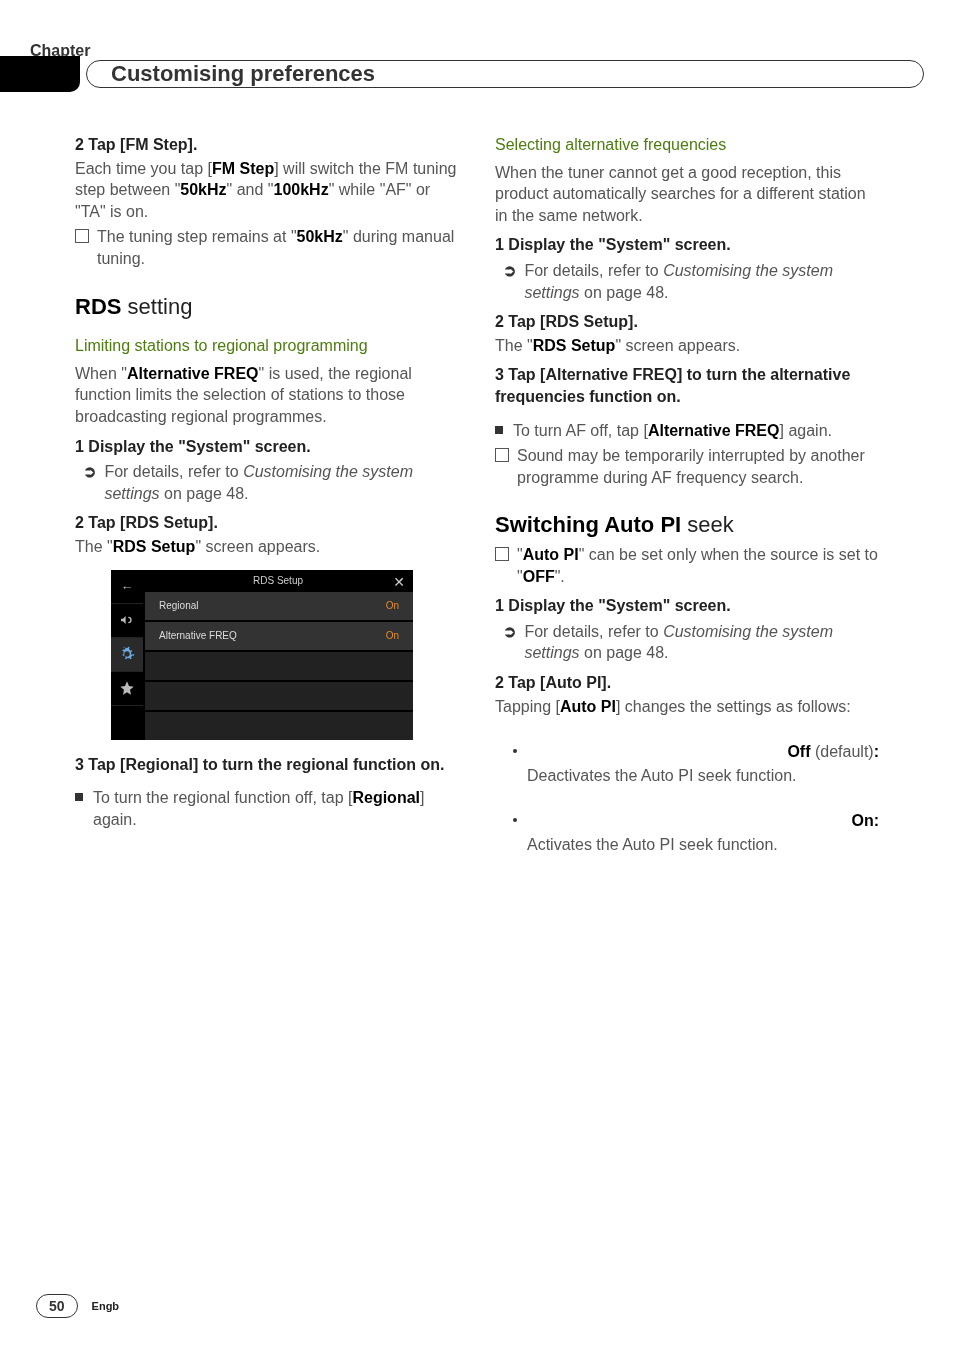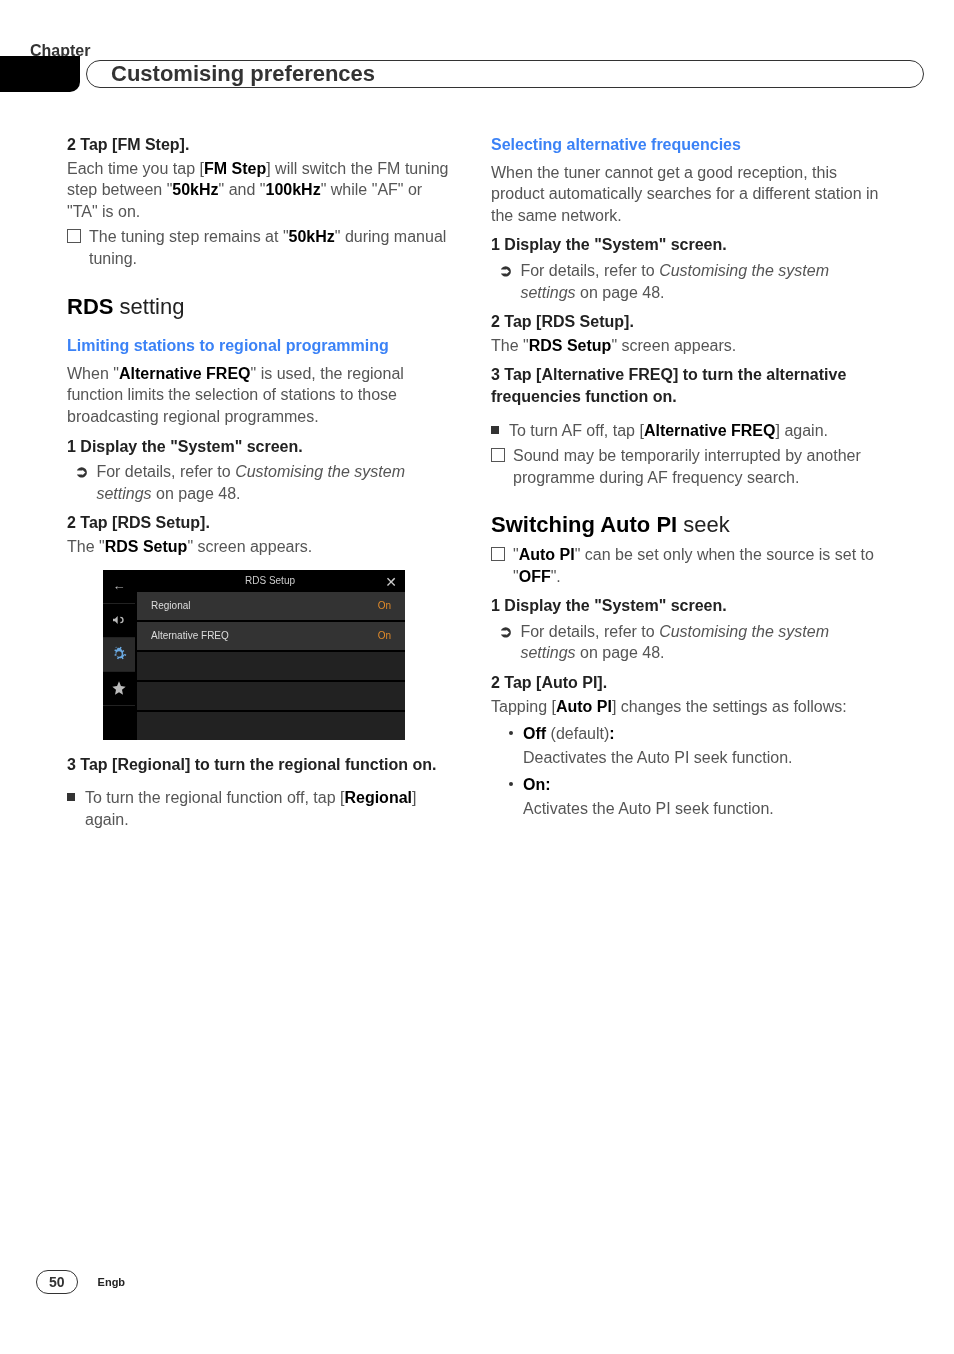--- a/index.html
+++ b/index.html
@@ -15,37 +15,37 @@
     .page-header-bar {
       position: absolute; top: 56px; left: 0; right: 30px; height: 40px;
     }
     .black-tab { position: absolute; left: 0; top: 0; width: 80px; height: 36px; background: #000; border-radius: 0 0 10px 0; }
     .title-pill {
       position: absolute; left: 86px; top: 4px; right: 0; height: 28px;
       border: 1.5px solid #333; border-radius: 16px; display: flex; align-items: center;
       padding-left: 24px;
     }
     .title-pill h1 { font-size: 22px; font-weight: bold; }
-    .content { position: absolute; top: 126px; left: 67px; right: 75px; display: flex; gap: 36px; }
+    .content { position: absolute; top: 126px; left: 75px; right: 75px; display: flex; gap: 36px; }
     .col { width: 50%; font-size: 16px; line-height: 1.35; color: #555; }
     .col .step-head { color: #222; font-weight: bold; margin-top: 8px; }
     .col p { margin: 2px 0; }
     .h2 { font-size: 22px; font-weight: bold; color: #222; margin-top: 22px; margin-bottom: 4px; }
     .h2 .light { font-weight: normal; }
-    .h3 { font-size: 16px; font-weight: bold; color: #3b82f6; margin-top: 14px; margin-bottom: 6px; }
+    .h3 { font-size: 16px; font-weight: normal; color: #4d7c0f; margin-top: 14px; margin-bottom: 6px; }
     .note-item { display: flex; margin-top: 4px; }
     .note-item .sq { width: 14px; height: 14px; border: 1.5px solid #555; margin-right: 8px; margin-top: 3px; flex-shrink: 0; }
     .note-item .txt { flex: 1; }
     .ref-item { display: flex; margin-top: 4px; padding-left: 8px; }
     .ref-item .arrow { margin-right: 8px; flex-shrink: 0; font-weight: bold; color: #333; }
     .ref-item .txt { flex: 1; }
     .bullet-item { display: flex; margin-top: 12px; padding-left: 0; }
     .bullet-item .dot { width: 8px; height: 8px; background: #333; margin-right: 10px; margin-top: 6px; flex-shrink: 0; }
     .bullet-item .txt { flex: 1; }
-    .small-bullet { display: flex; margin-top: 6px; padding-left: 18px; }
+    .small-bullet { display: flex; margin-top: 24px; padding-left: 18px; text-align: right; }
     .small-bullet .dot2 { width: 4px; height: 4px; background: #333; border-radius: 50%; margin-right: 10px; margin-top: 8px; flex-shrink: 0; }
     .small-bullet .txt { flex: 1; }
     .indent { padding-left: 32px; }
     strong, .b { font-weight: bold; color: #000000; }
     em { font-style: italic; }
 
     .screenshot {
       width: 302px; height: 170px; background: #000; margin: 12px 0 14px 36px;
       display: flex; position: relative;
     }
@@ -54,21 +54,21 @@
     .ss-side-cell svg { width: 16px; height: 16px; }
     .ss-main { flex: 1; display: flex; flex-direction: column; }
     .ss-title-row { height: 24px; background: #000; color: #ccc; font-size: 10px; display: flex; align-items: center; justify-content: center; position: relative; }
     .ss-close { position: absolute; right: 8px; top: 3px; color: #ccc; font-size: 14px; }
     .ss-row { height: 30px; background: #333; color: #ddd; font-size: 10px; display: flex; align-items: center; justify-content: space-between; padding: 0 14px; margin-bottom: 2px; margin-left: 2px; }
     .ss-row.blank { background: #222; }
     .ss-orange { color: #e08a2a; }
     .ss-side-cell.active { background: #2a2a2a; }
     .ss-gear { color: #6aa8e0; }
 
-    .footer { position: absolute; bottom: 60px; left: 36px; display: flex; align-items: center; gap: 20px; }
+    .footer { position: absolute; bottom: 36px; left: 36px; display: flex; align-items: center; gap: 14px; }
     .page-pill { border: 1.5px solid #333; border-radius: 14px; padding: 3px 12px; font-weight: bold; font-size: 14px; }
     .footer-lang { font-size: 11px; font-weight: bold; color: #222; }
   </style>
 </head>
 <body>
 
 <div class="chapter-label">Chapter</div>
 <div class="page-header-bar">
   <div class="black-tab"></div>
   <div class="title-pill">

